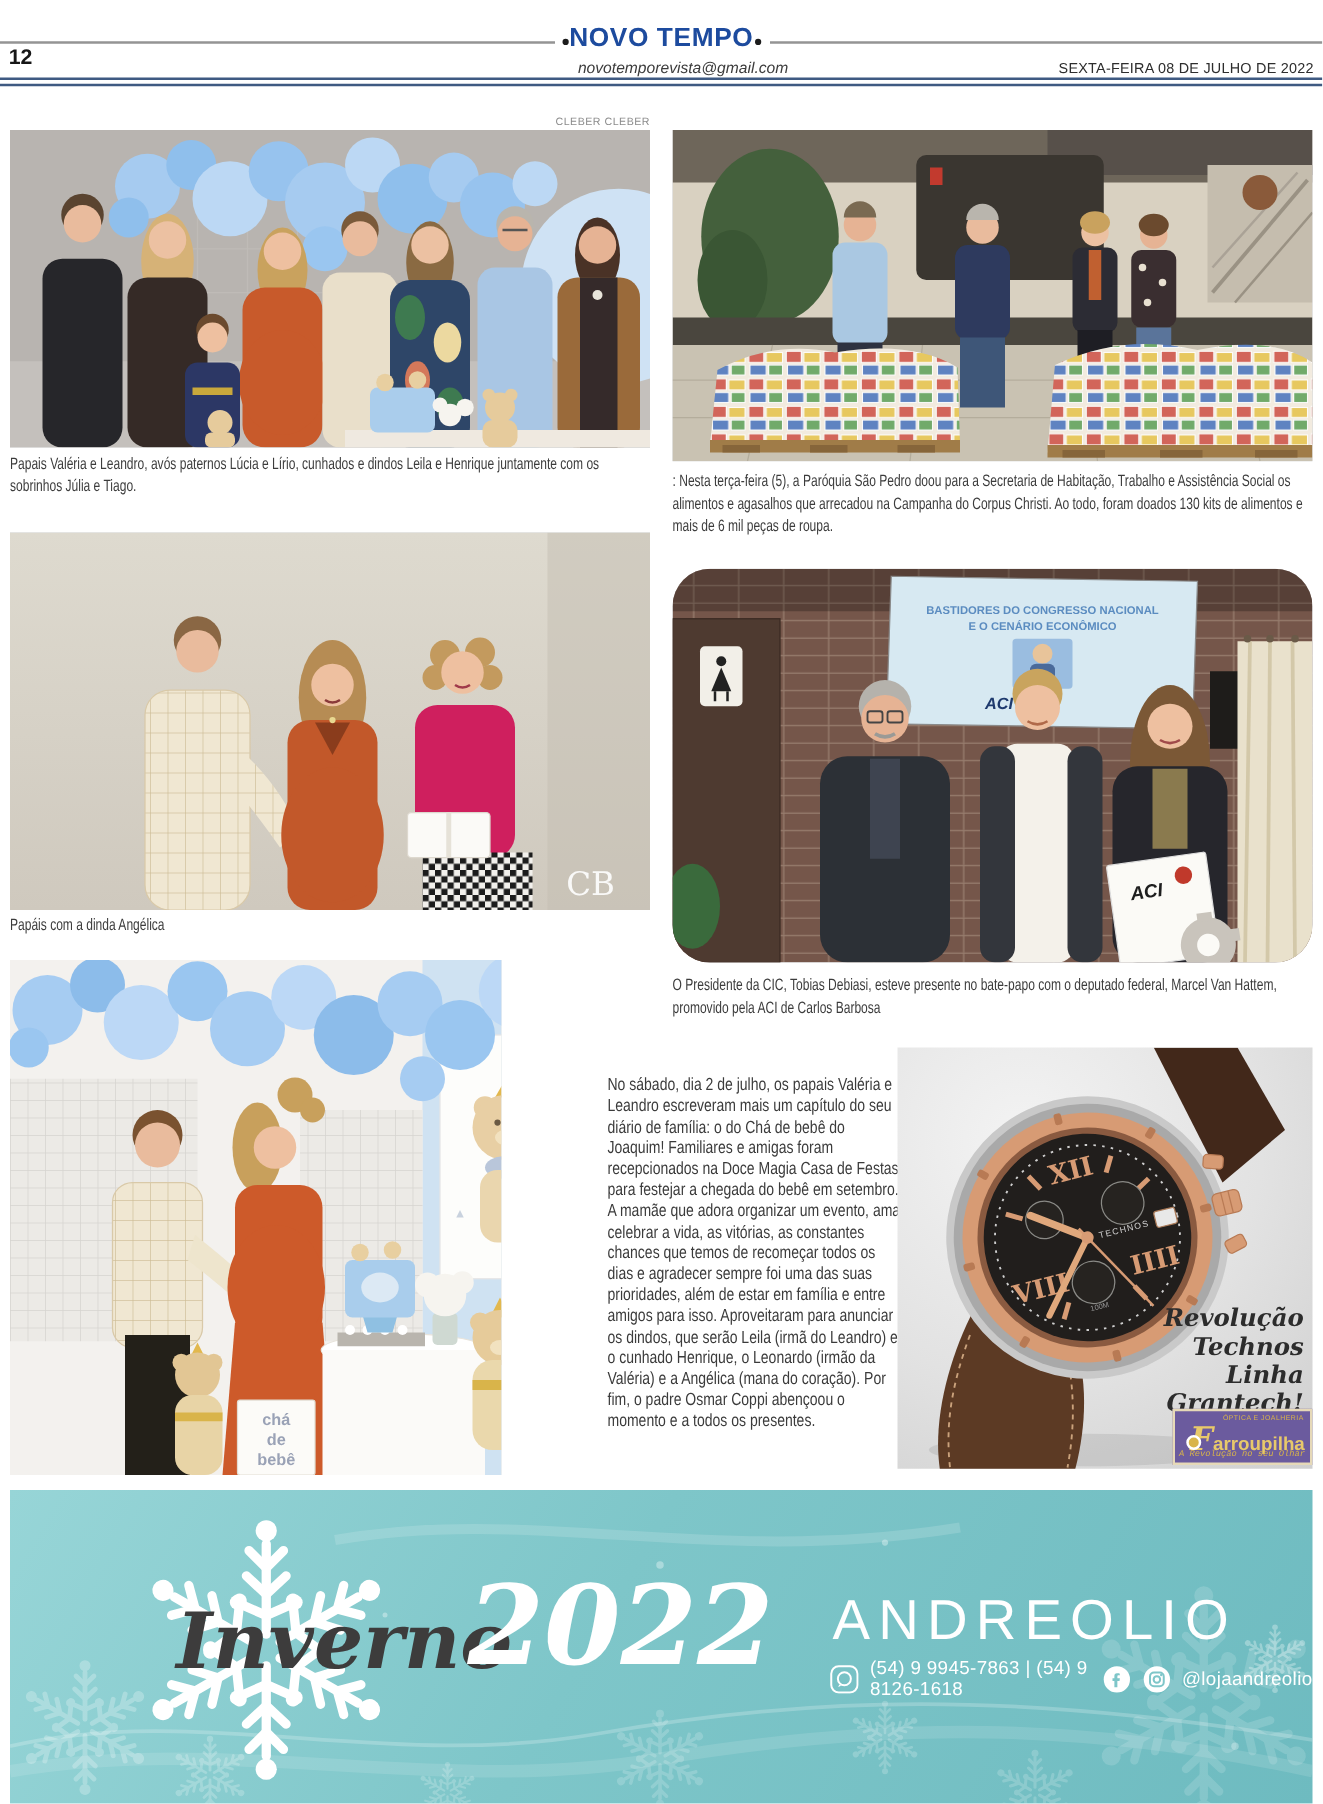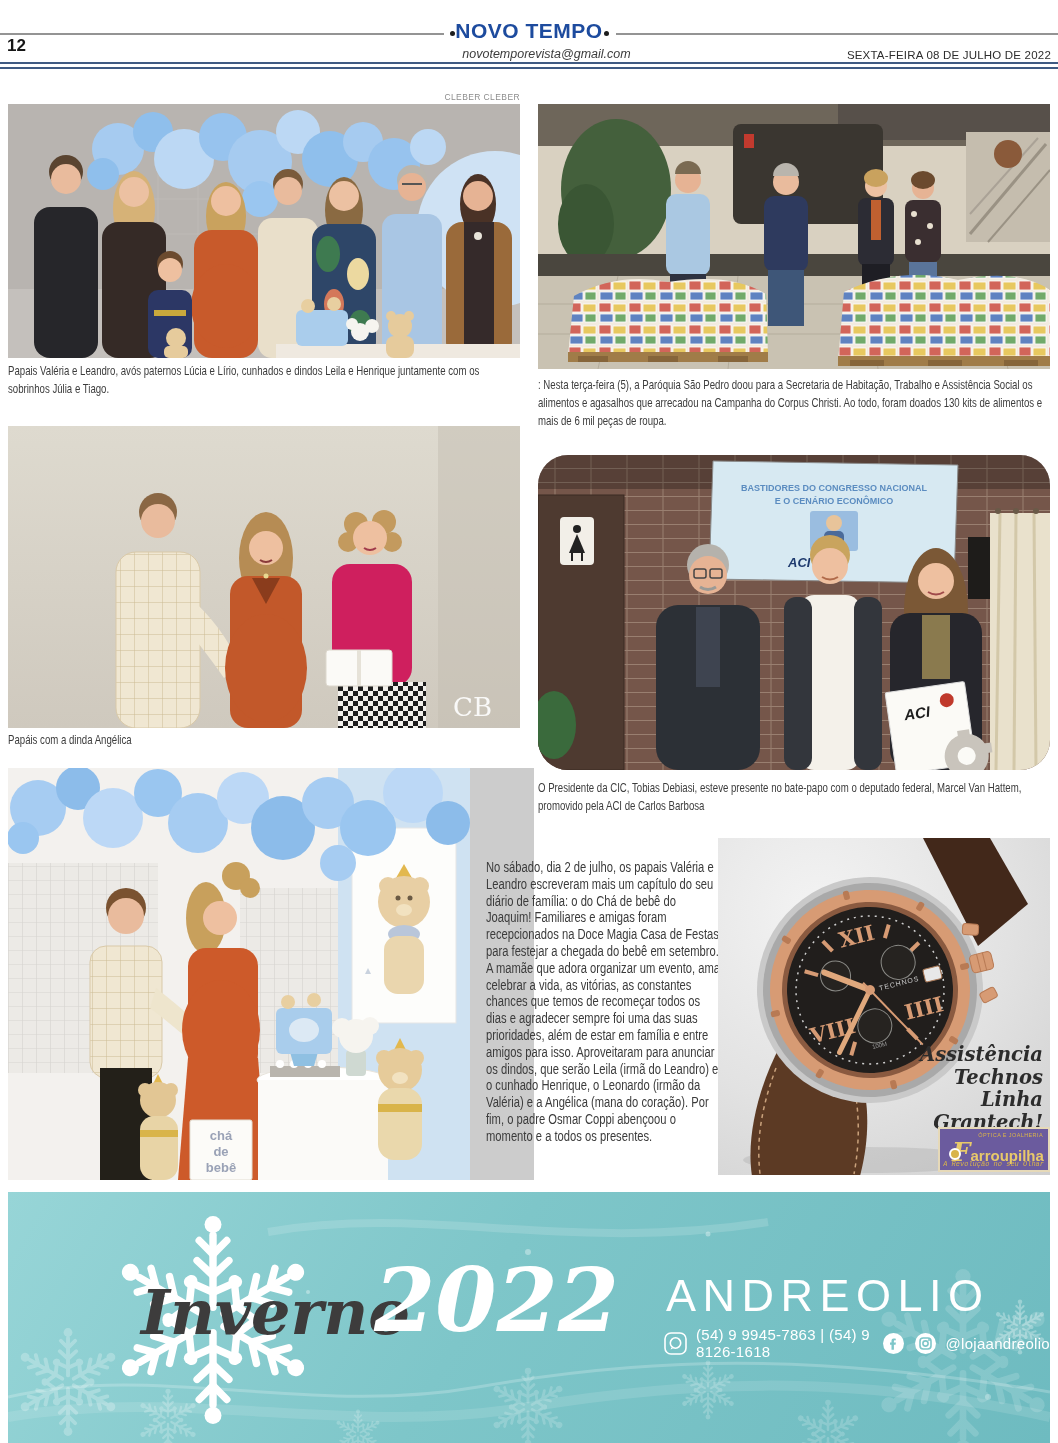--- a/index.html
+++ b/index.html
@@ -375,21 +375,21 @@
           <circle cx="424" cy="306" r="22" fill="#c9c4bc"></circle>
           <circle cx="424" cy="306" r="9" fill="#fbfaf6"></circle>
           <rect x="418" y="280" width="12" height="7" fill="#c9c4bc"></rect>
             <rect x="440" y="296" width="10" height="10" fill="#c9c4bc"></rect>
         </g>
       </g>
     </svg>
   </figure>
   <figcaption class="cap" style="left:538px;top:779px;width:701px;">O Presidente da CIC, Tobias Debiasi, esteve presente no bate-papo com o deputado federal, Marcel Van Hattem, promovido pela ACI de Carlos Barbosa</figcaption>
 
-  <figure class="ph" style="left:8px;top:768px;width:526px;height:412px;">
+  <figure class="ph" style="left:8px;top:768px;width:393px;height:412px;">
     <svg width="462" height="412" viewBox="0 0 462 412">
       <defs>
         <pattern id="grid14" width="14" height="14" patternUnits="userSpaceOnUse">
           <rect width="14" height="14" fill="#eceae6"></rect>
           <path d="M0,0 H14 M0,0 V14" stroke="#d6d4d0" stroke-width="1.2" fill="none"></path>
         </pattern>
       </defs>
       <rect width="462" height="412" fill="#f3f1ee"></rect>
       <rect x="330" y="0" width="132" height="412" fill="#cfe2f2"></rect>
       <rect x="0" y="95" width="150" height="210" fill="url(#grid14)"></rect>
@@ -542,21 +542,21 @@
         <g fill="#d79b74" stroke="#b87a54">
           <rect x="104" y="-40" width="16" height="11" rx="3" transform="rotate(18 112 -34)"></rect>
           <rect x="106" y="28" width="16" height="11" rx="3" transform="rotate(-14 114 34)"></rect>
           <rect x="104" y="-9" width="22" height="18" rx="4"></rect>
           <line x1="112" y1="-9" x2="112" y2="9"></line>
             <line x1="118" y1="-9" x2="118" y2="9"></line>
         </g>
       </g>
     </svg>
     <div class="ad-headline">
-      <div>Assistência</div>
+      <div>Revolução</div>
       <div>Technos</div>
       <div>Linha</div>
       <div>Grantech!</div>
     </div>
     <div class="flogo">
       <div class="fcat">ÓPTICA E JOALHERIA</div>
       <div class="fname">Farroupilha</div>
       <div class="feye"></div>
       <div class="ftag">A Revolução no seu Olhar</div>
     </div>

